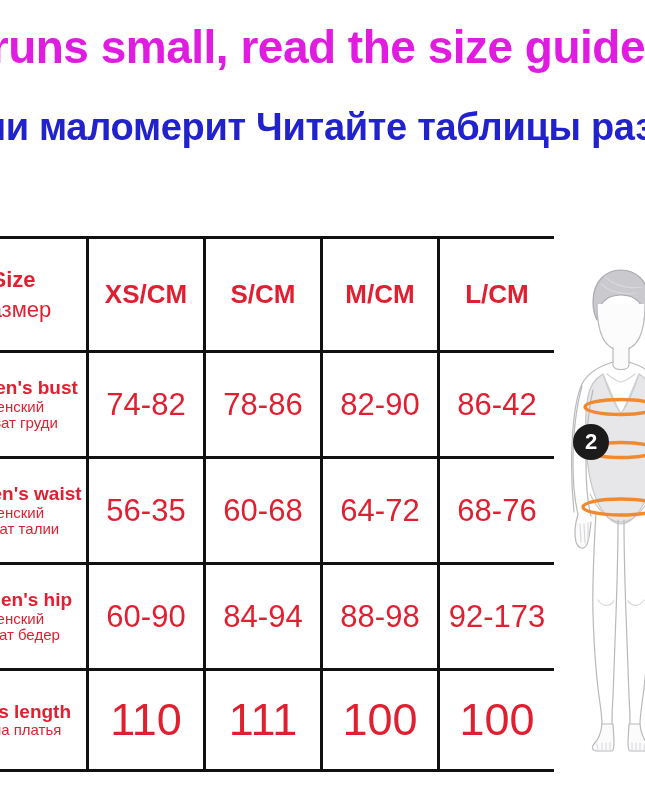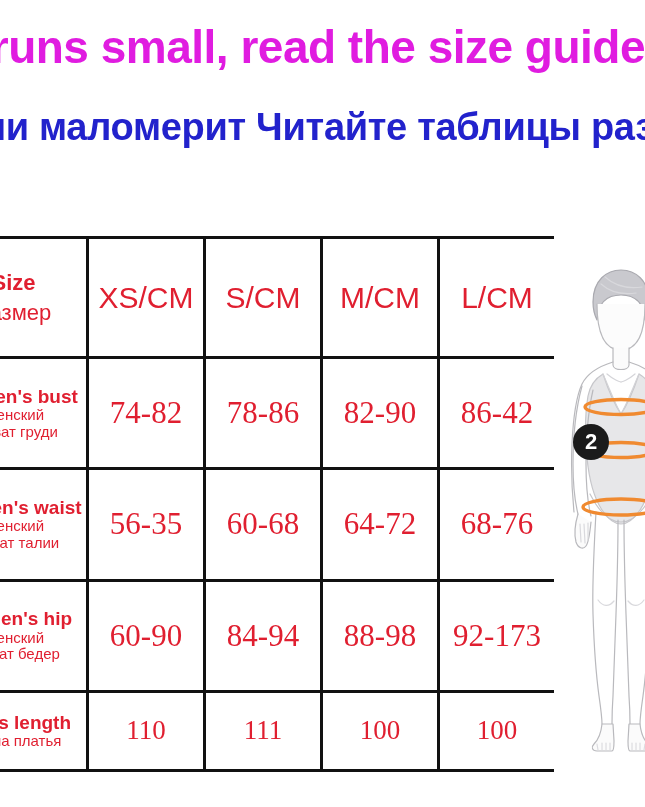--- a/index.html
+++ b/index.html
@@ -92,32 +92,31 @@
     font-weight: 500;
     white-space: nowrap;
   }
   td.label-cell.size-head {
     line-height: 1.35;
   }
   td.label-cell.size-head .lbl-en { font-size: 22px; }
   td.label-cell.size-head .lbl-ru1 { font-size: 22px; }
 
   td.col-head {
-    font-size: 30px;
-    font-weight: 400;
+    font-size: 26px;
+    font-weight: 700;
     white-space: nowrap;
   }
   td.val-cell {
     font-size: 31px;
     font-weight: 500;
     white-space: nowrap;
-    font-family: Liberation Serif, serif;
   }
   td.val-cell.len {
-    font-size: 27px;
+    font-size: 45px;
   }
 
   
   .mannequin {
     position: absolute;
     left: 560px;
     top: 262px;
     width: 130px;
     height: 505px;
     overflow: hidden;

